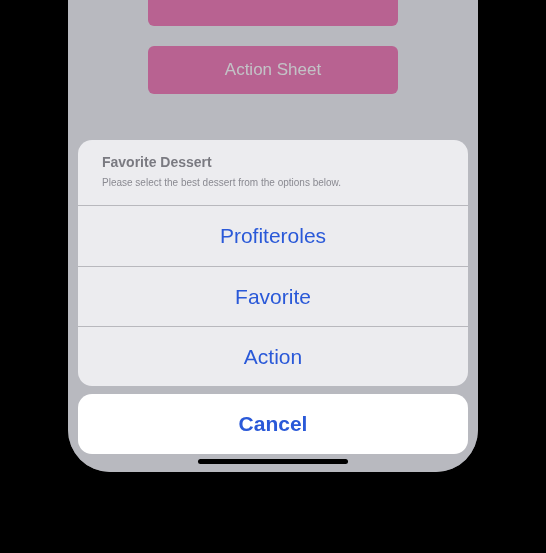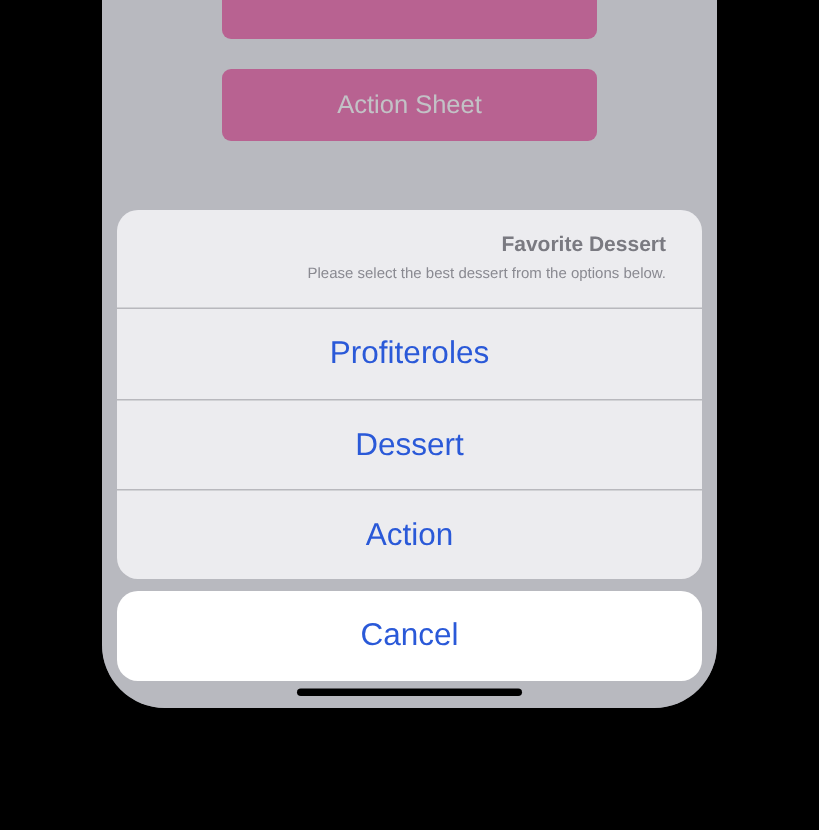--- a/index.html
+++ b/index.html
@@ -72,21 +72,21 @@
     }
     .sheet-card {
       background: rgba(240,240,243,0.92);
       border-radius: 14px;
       overflow: hidden;
       -webkit-backdrop-filter: blur(20px);
       backdrop-filter: blur(20px);
     }
     .sheet-header {
       padding: 14px 24px 16px;
-      text-align: right;
+      text-align: left;
       border-bottom: 0.5px solid rgba(60,60,67,0.29);
     }
     .sheet-title {
       font-size: 14px;
       font-weight: 600;
       color: #7a7a81;
       margin-bottom: 6px;
     }
     .sheet-msg {
       font-size: 10px;
@@ -105,21 +105,21 @@
     .sheet-action:first-of-type { border-top: none; text-align: center; }
     .sheet-actions .sheet-action:first-child { border-top: none; }
     .cancel-card {
       background: #fff;
       border-radius: 14px;
       height: 60px;
       display: flex;
       align-items: center;
       justify-content: center;
       font-size: 21px;
-      font-weight: 400;
+      font-weight: 700;
       color: #2a59d8;
     }
     .home-indicator {
       position: absolute;
       bottom: 8px;
       left: 50%;
       transform: translateX(-50%);
       width: 150px;
       height: 5px;
       background: #000;
@@ -148,21 +148,21 @@
         <div class="sheet-card">
           <div class="sheet-header">
             <div class="sheet-title">Favorite Dessert</div>
             <div class="sheet-msg">Please select the best dessert from the options below.</div>
           </div>
           <div class="sheet-actions">
             <div class="sheet-action">
               <span>Profiteroles</span>
             </div>
             <div class="sheet-action">
-              <span>Dessert</span>
+              <span>Favorite</span>
             </div>
             <div class="sheet-action">
               <span>Action</span>
             </div>
           </div>
         </div>
         <div class="cancel-card">
           <span>Cancel</span>
         </div>
       </div>

